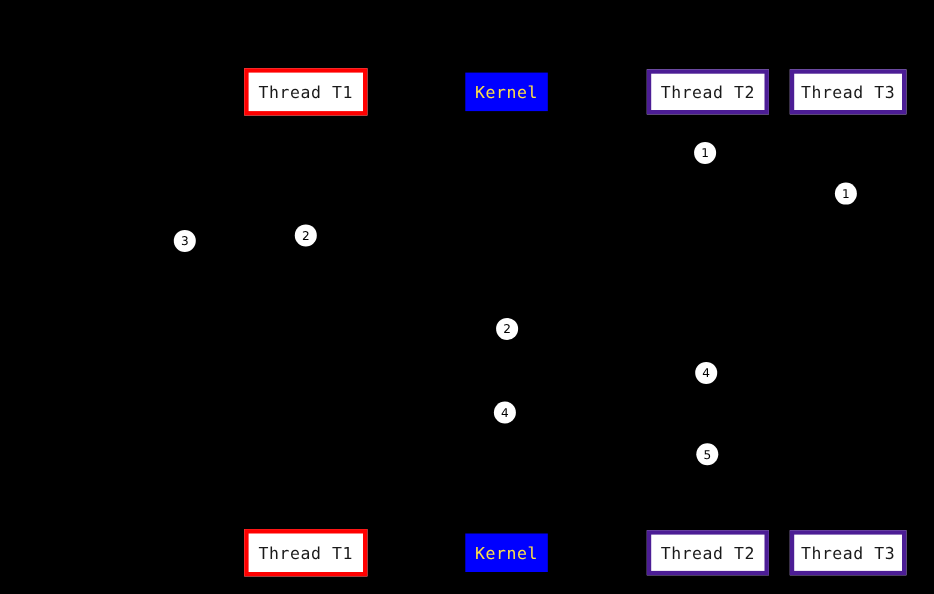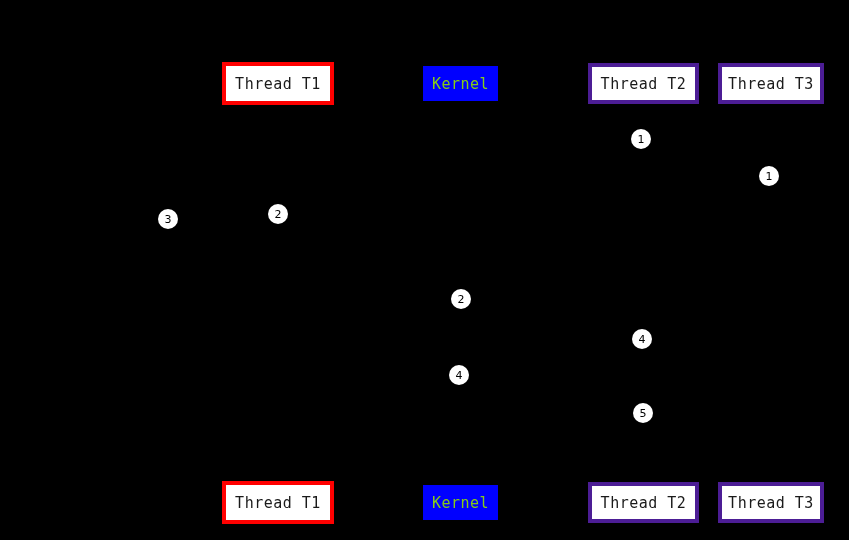--- a/index.html
+++ b/index.html
@@ -31,21 +31,21 @@
   }
   .participant.red-frame {
     border: 4px solid #ff0000;
   }
   .participant.blue-frame {
     border: 4px solid #4c1d95;
   }
   .participant.blue-fill {
     background: #0000ff;
     border: 0 solid #0000ff;
-    color: #84cc16;
+    color: #fde047;
   }
 
   
   .lifeline {
     position: absolute;
     width: 1px;
     background: #000000;
   }
 
   

